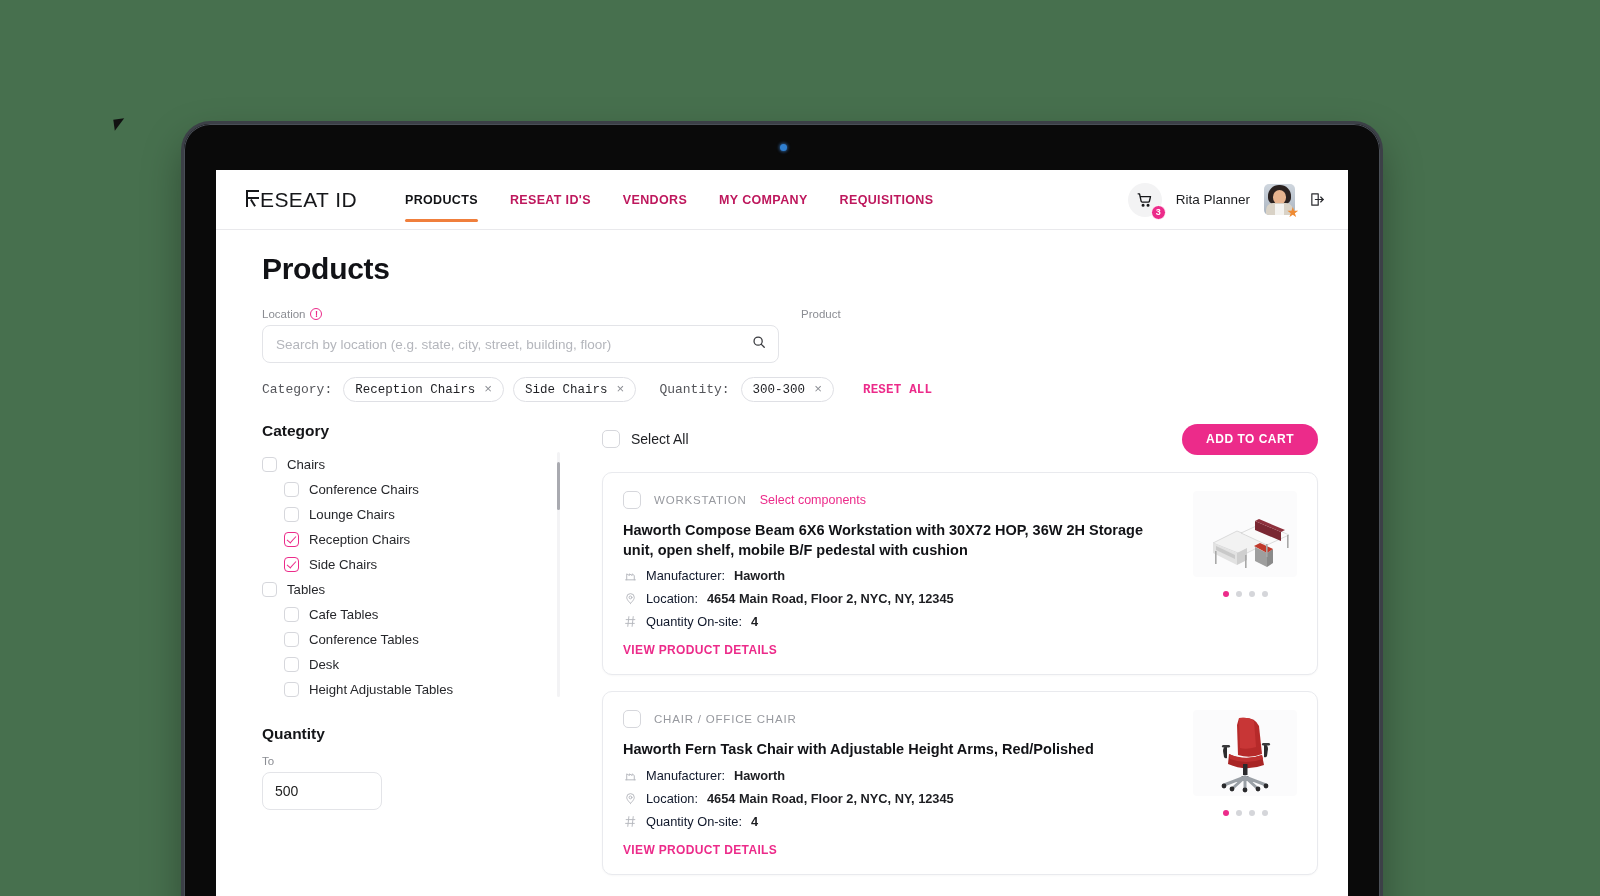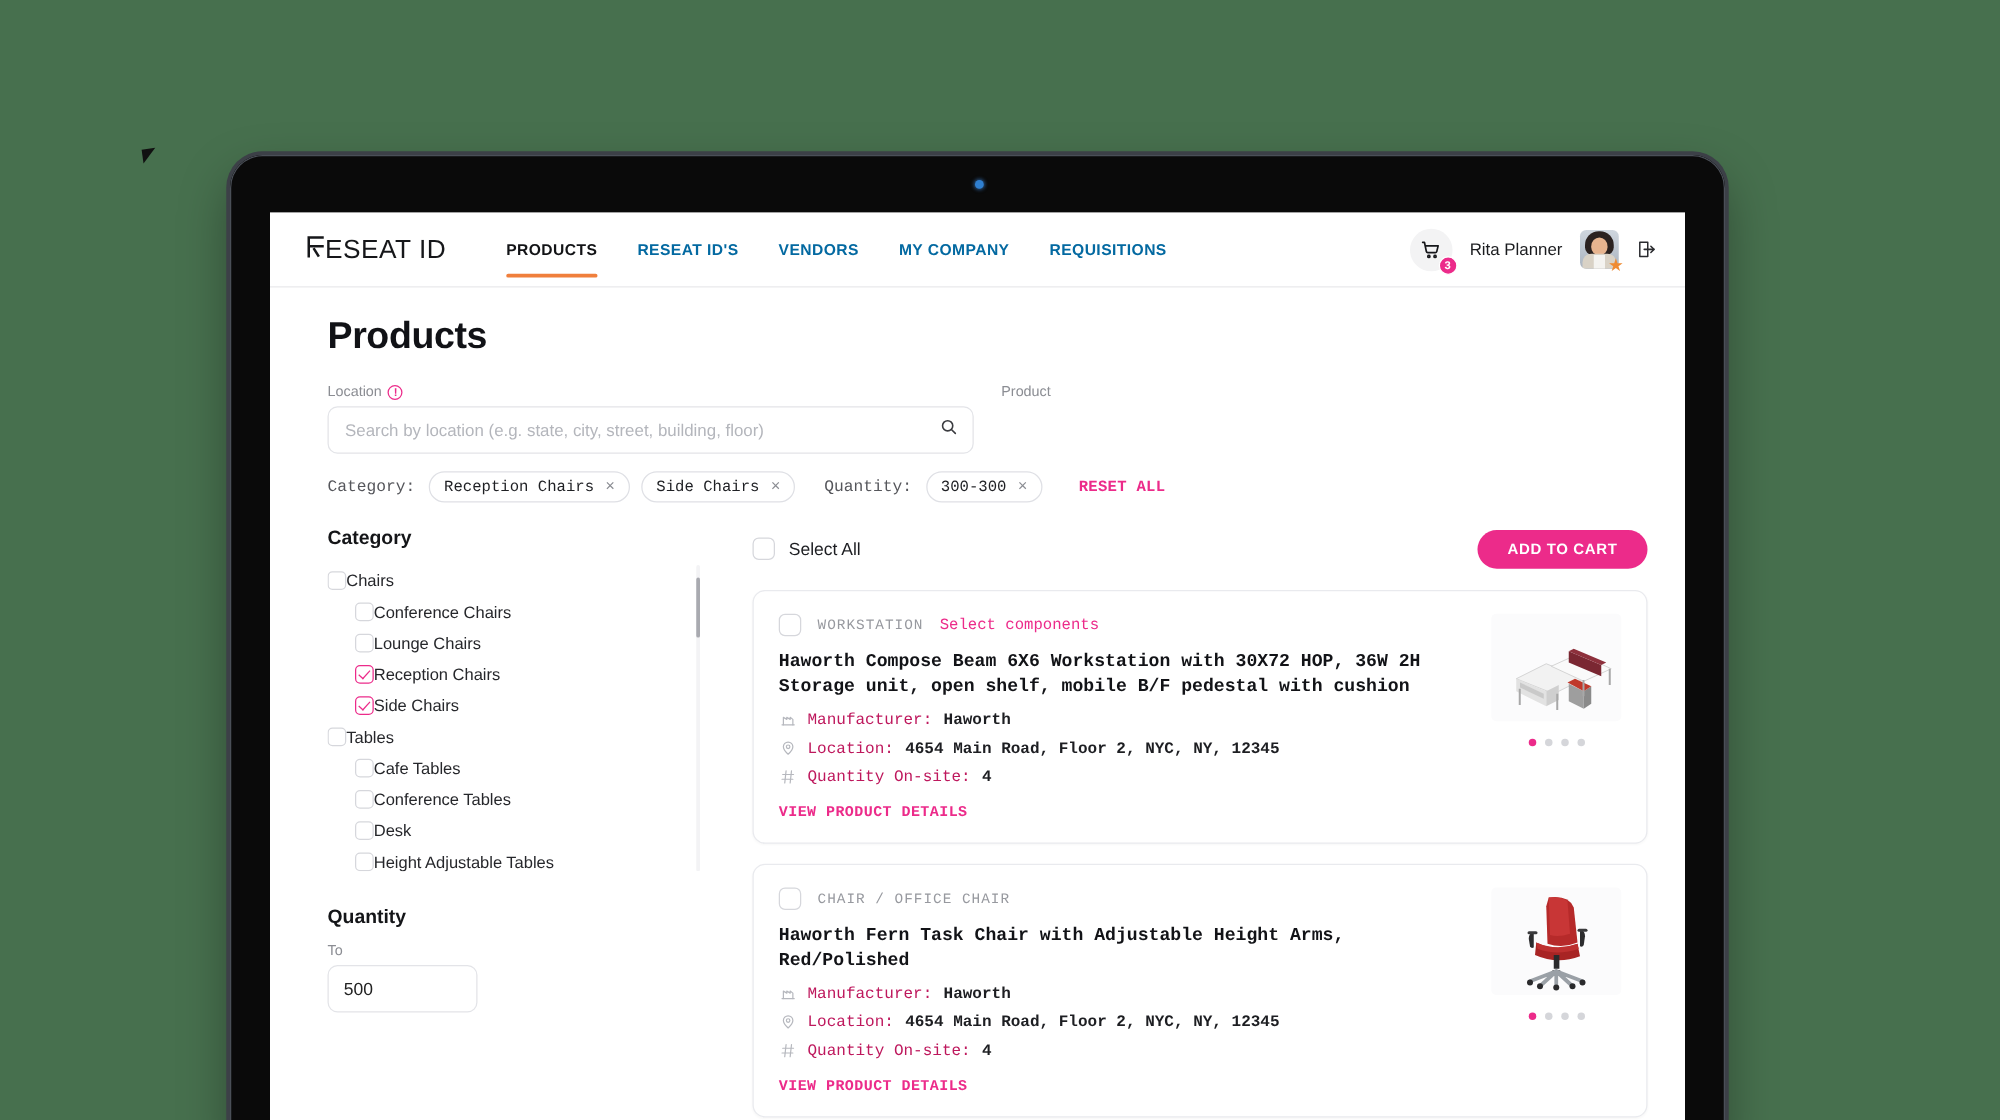--- a/index.html
+++ b/index.html
@@ -70,21 +70,21 @@
   }
   .logo-r i.v { left:0; top:0; width:2.4px; height:17px; }
   .logo-r i.t { left:2px; top:0; width:11px; height:2.4px; }
   .logo-r i.m { left:2px; top:7.3px; width:11px; height:2.4px; }
   .logo-r i.d { left:4px; top:10px; width:2.4px; height:8px; transform:rotate(-32deg); transform-origin: top left;}
   .logo-txt { font-size:21px; font-weight:500; letter-spacing:.4px;}
 
   #navlinks { display: flex; align-items: center; gap: 32px; margin-left: 48px; height: 62px;}
   .navlink {
     font-size: 12.5px; font-weight: 700; letter-spacing: .35px;
-    color: #0369a1; text-transform: uppercase;
+    color: #be185d; text-transform: uppercase;
     height: 62px; display:flex; align-items:center; position:relative;
     cursor: pointer; white-space: nowrap;
   }
   .navlink.active { color: #121316; }
   .navlink.active::after {
     content:""; position:absolute; left:0; right:0; bottom: 9px;
     height: 3px; border-radius: 2px; background: #f07f3c;
   }
 
   #nav-right { margin-left:auto; display:flex; align-items:center; gap:14px; padding-right: 22px;}
@@ -171,21 +171,21 @@
   
   #main-cols { display:flex; margin-top: 20px; gap: 42px; justify-content: center; }
   #left-col { width: 298px; flex: none; }
   #right-col { flex:1; }
 
   .section-title { font-size:15.5px; font-weight:700; color:#141518; }
 
   #cat-list-wrap {
     position:relative; margin-top:12px; height:245px; overflow:hidden; padding-right: 12px;
   }
-  .cat-row { display:flex; align-items:center; height:25px; cursor:pointer;}
+  .cat-row { display:flex; align-items:center; gap:10px; height:25px; cursor:pointer;}
   .cat-row.child { padding-left: 22px; }
   .cat-label { font-size:13.2px; color:#26272b; white-space:nowrap;}
   .cbx {
     width:15px; height:15px; border-radius:4px; border:1.6px solid #d6d7dc;
     background:#fff; flex:none; position:relative;
   }
   .cbx.checked { border-color:#ec2b8a; }
   .cbx.checked::after {
     content:""; position:absolute; left:4px; top:1px; width:4px; height:8px;
     border:solid #ec2b8a; border-width: 0 1.8px 1.8px 0; transform: rotate(42deg);
@@ -221,37 +221,36 @@
     height:31px; padding: 0 24px; border-radius:16px;
     font-size:12px; font-weight:700; letter-spacing:.5px;
     cursor:pointer; font-family:"Liberation Sans", sans-serif;
   }
 
   .product-card {
     margin-top: 16px; border:1px solid #e9eaee; border-radius:10px;
     background:#fff; padding: 18px 20px 16px 20px;
     display:flex; gap: 18px; position:relative;
     box-shadow: 0 1px 2px rgba(20,20,30,.03);
-    font-family: Liberation Mono, monospace;
   }
   .card-body { flex:1; min-width:0;}
   .card-head { display:flex; align-items:center; gap:13px; }
   .card-cat {
     font-size:11.5px; color:#97999f; letter-spacing:.8px; text-transform:uppercase;
     white-space:nowrap;
   }
   .select-components {
     font-size:12.5px; color:#ec2b8a; cursor:pointer; white-space:nowrap;
   }
   .card-title {
     margin-top:12px; font-size:14.5px; font-weight:700; color:#121317; line-height:1.35;
   }
   .meta-row { display:flex; align-items:center; gap:9px; margin-top:8px;}
   .meta-ico { width:14px; flex:none; display:flex; justify-content:center; color:#b6b8be;}
-  .meta-text { font-size:12.8px; color:#be185d; white-space:nowrap;}
+  .meta-text { font-size:12.8px; color:#0f172a; white-space:nowrap;}
   .view-details {
     margin-top:14px; font-size:12px; font-weight:700; color:#ec2b8a;
     letter-spacing:.35px; cursor:pointer; display:inline-block;
   }
   .card-media { width: 104px; flex:none; display:flex; flex-direction:column; align-items:center;}
   .media-img {
     width:104px; height:86px; background:#fbfbfc; border-radius:4px;
     position:relative; overflow:hidden;
   }
   .dots { display:flex; gap:7px; margin-top: 14px;}

